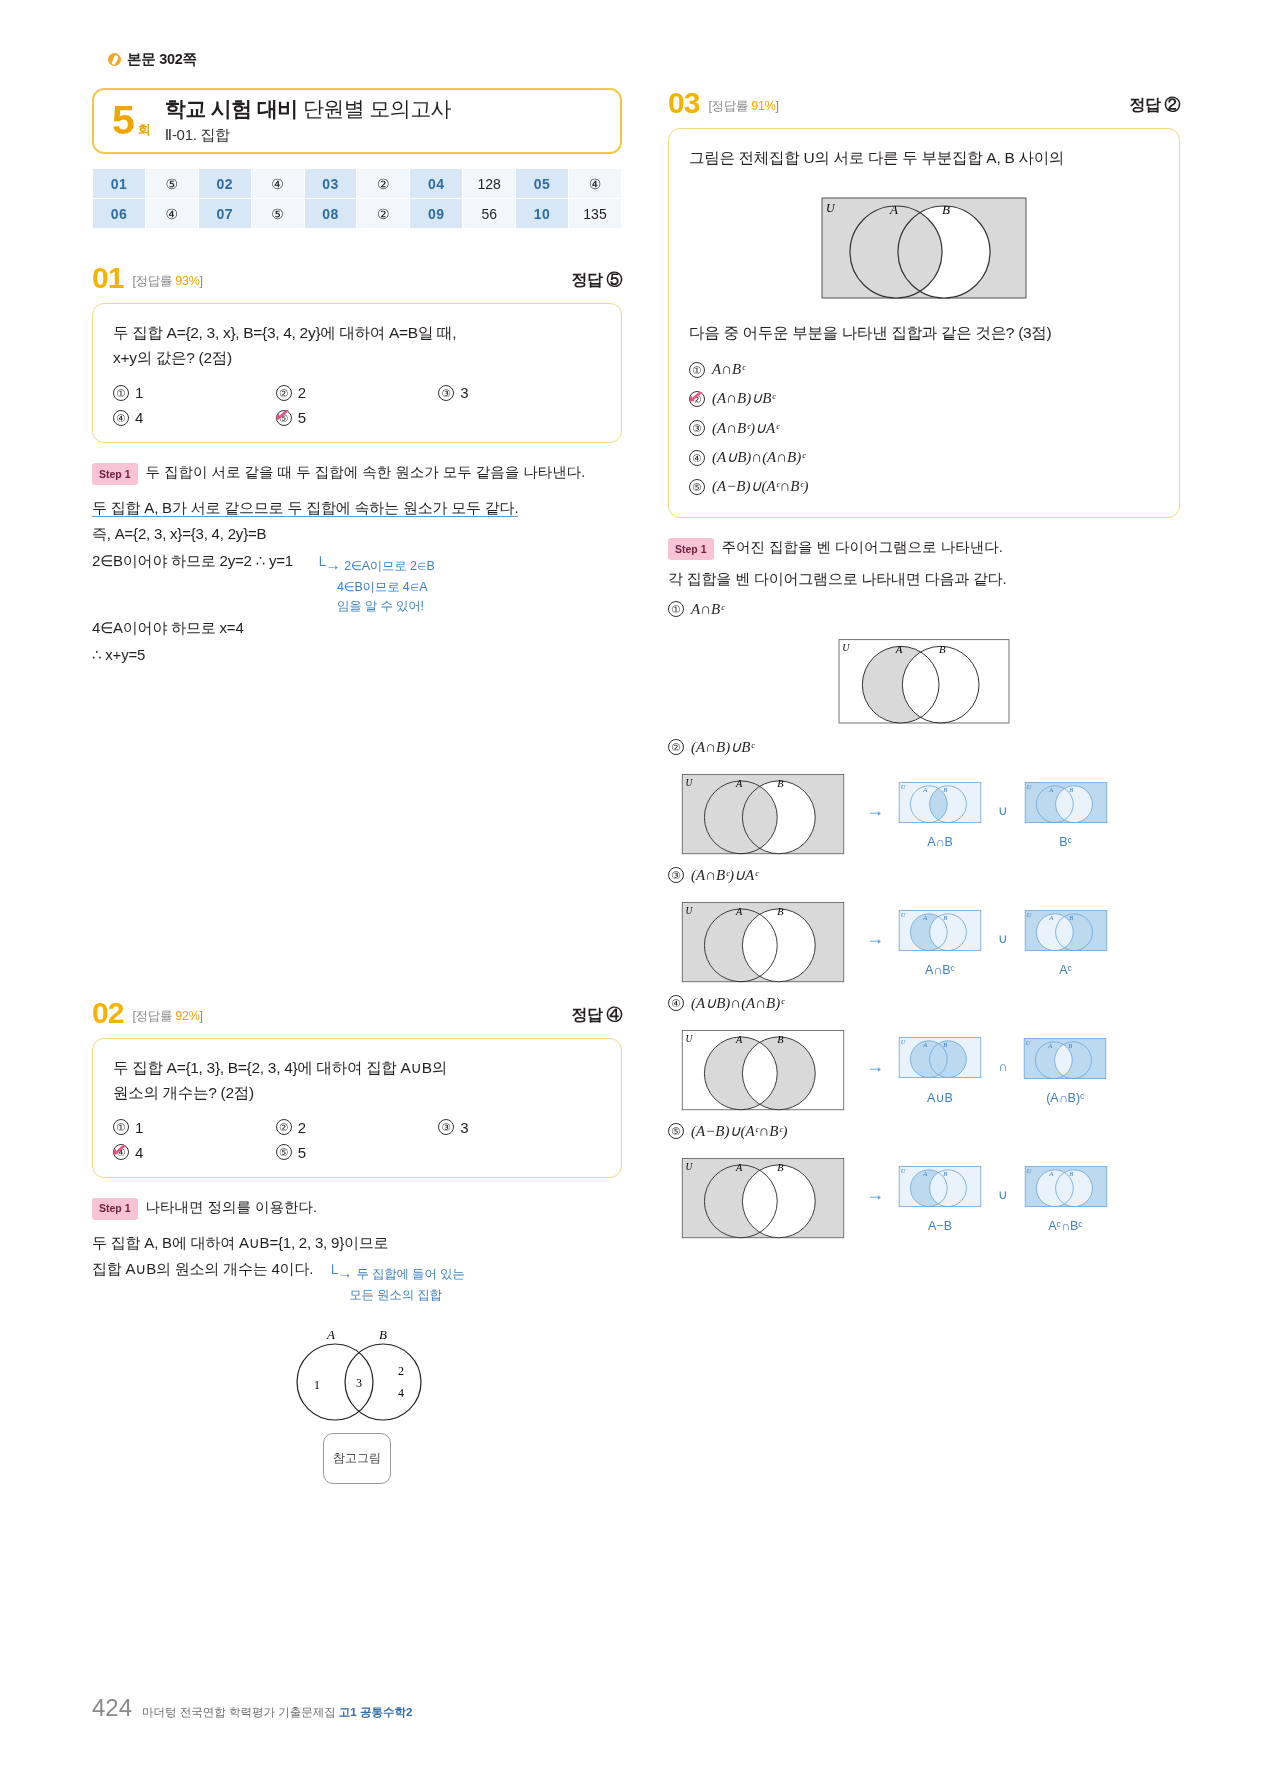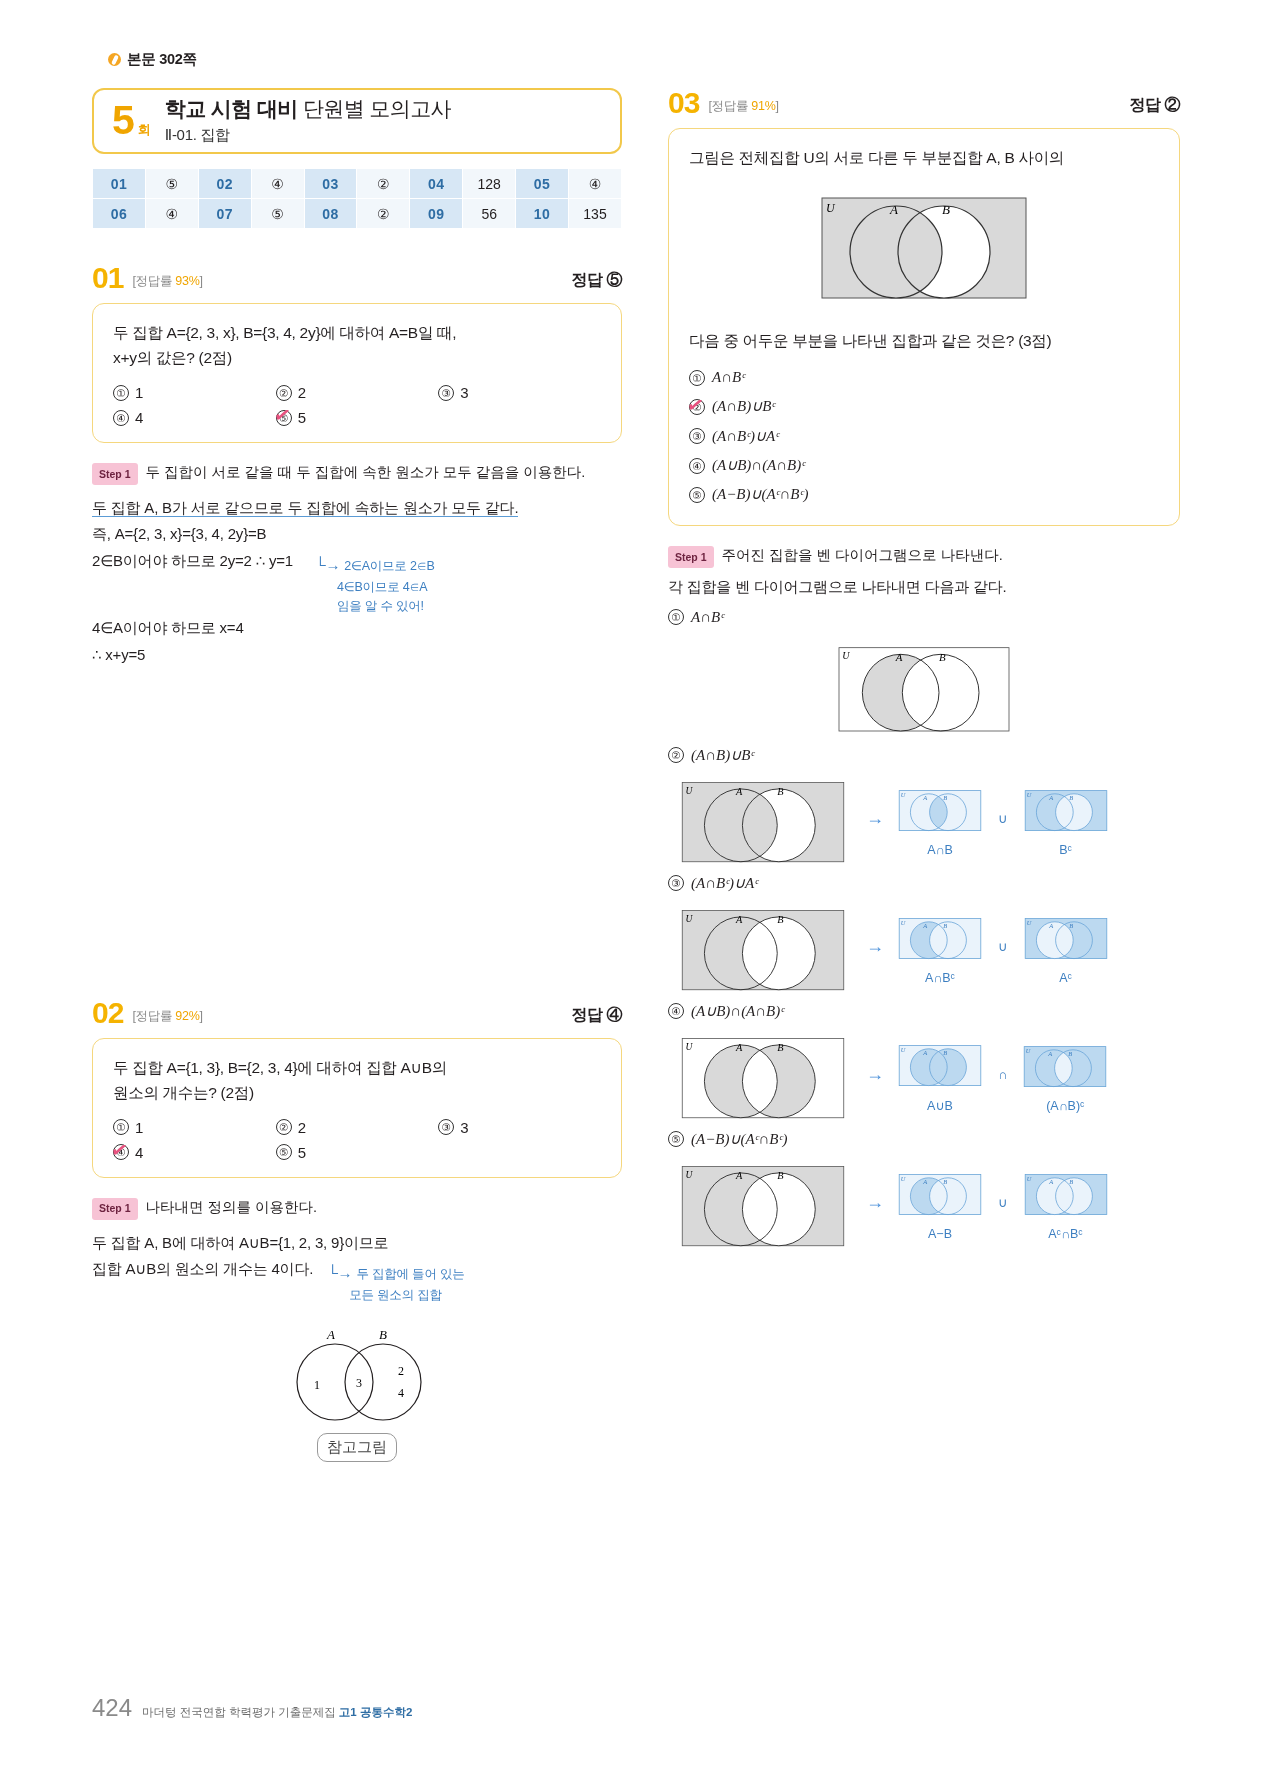--- a/index.html
+++ b/index.html
@@ -90,21 +90,21 @@
   
   .math { font-family:"Liberation Serif", serif; font-style:italic; }
 
   .footer { position:absolute; left:92px; bottom:46px; display:flex; align-items:baseline; gap:10px; }
   .footer .pg { font-size:24px; color:#8a8a8a; }
   .footer .ft { font-size:11.5px; color:#6b6b6b; }
   .footer .ft .blue { color:#2e6da4; font-weight:bold; }
 
   .captionbox {
     display:inline-block; border:1px solid #999; border-radius:10px;
-    padding:4px 9px; font-size:15px; color:#444;
+    padding:16px 9px; font-size:12px; color:#444;
   }
 
   .centerrow { display:flex; justify-content:center; }
 
   
   .enum { font-size:15px; line-height:1.95; }
   .enum .c { display:flex; align-items:center; gap:7px; position:relative; }
 
   .svgwrap { display:flex; justify-content:center; margin-top:6px; }
   .rowdiag { display:flex; align-items:center; margin-top:4px; }
@@ -199,21 +199,21 @@
           <span class="checkmark">✓</span>
           <span class="circ">⑤</span>
             <span>5</span>
         </div>
         <div class="c"></div>
       </div>
     </div>
 
     <div class="step">
       <span class="step-badge">Step 1</span>
-      <span>두 집합이 서로 같을 때 두 집합에 속한 원소가 모두 같음을 이용한다.</span>
+      <span>두 집합이 서로 같을 때 두 집합에 속한 원소가 모두 같음을 나타낸다.</span>
     </div>
 
     <div class="sol">
       <div><span class="ul">두 집합 A, B가 서로 같으므로 두 집합에 속하는 원소가 모두 같다.</span></div>
       <div>즉, A={2, 3, x}={3, 4, 2y}=B</div>
       <div style="display:flex; align-items:flex-start;">
         <div>2∈B이어야 하므로 2y=2    ∴ y=1</div>
         <div class="noteblock" style="margin-left:22px; margin-top:4px;">
           <span class="arrowL">└→</span>
           <span class="note">2∈A이므로 2∈B</span>
@@ -318,21 +318,21 @@
           <circle cx="140" cy="72" r="46" fill="#ffffff" stroke="none"></circle>
           <circle cx="92" cy="72" r="46" fill="#d9d9d9" stroke="none" clip-path="url(#cA)"></circle>
           <circle cx="92" cy="72" r="46" fill="none" stroke="#333" stroke-width="1.2"></circle>
           <circle cx="140" cy="72" r="46" fill="none" stroke="#333" stroke-width="1.2"></circle>
           <text x="22" y="32" font-size="12" font-family="Liberation Serif, serif" font-style="italic">U</text>
           <text x="86" y="34" font-size="13" font-family="Liberation Serif, serif" font-style="italic">A</text>
           <text x="138" y="34" font-size="13" font-family="Liberation Serif, serif" font-style="italic">B</text>
         </svg>
       </div>
 
-      <div class="qtext" style="margin-top:20px;">다음 중 어두운 부분을 나타낸 집합과 같은 것은? (3점)</div>
+      <div class="qtext" style="margin-top:12px;">다음 중 어두운 부분을 나타낸 집합과 같은 것은? (3점)</div>
 
       <div class="enum" style="margin-top:10px;">
         <div class="c">
             <span class="circ">①</span>
             <span class="math">A∩Bᶜ</span>
           </div>
         <div class="c marked">
             <span class="checkmark">✓</span>
             <span class="circ">②</span>
             <span class="math">(A∩B)∪Bᶜ</span>

